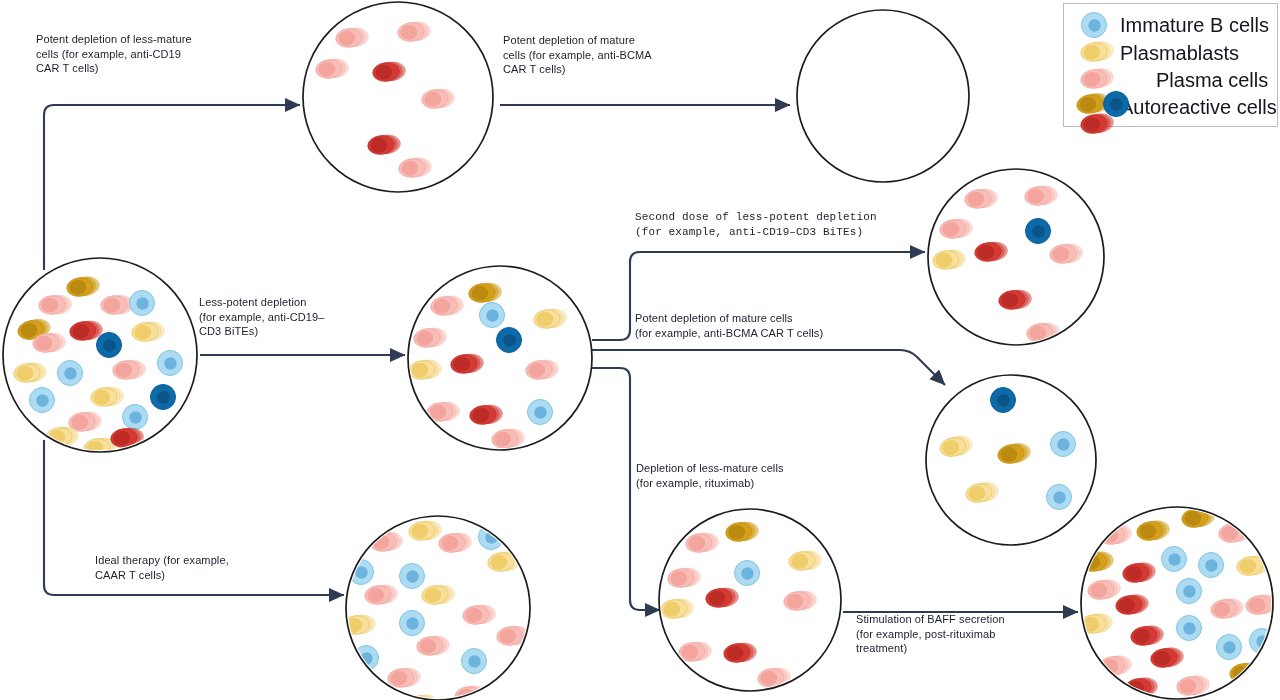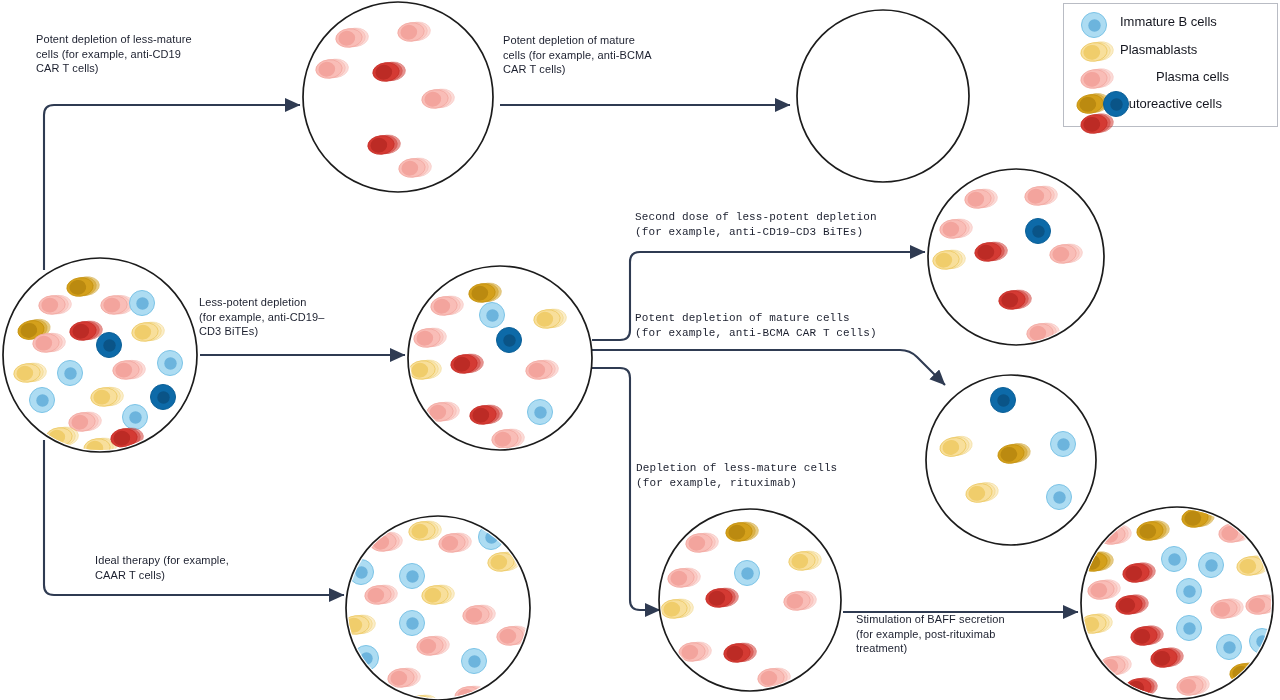--- a/index.html
+++ b/index.html
@@ -1,21 +1,21 @@
 <!DOCTYPE html>
 <html><head>
 <meta charset="utf-8">
 <style>
   html,body{margin:0;padding:0;background:#ffffff;}
   body{width:1280px;height:700px;position:relative;overflow:hidden;
        font-family:"Liberation Sans","DejaVu Sans",sans-serif;color:#1a1d2b;}
   #stage{position:absolute;inset:0;width:1280px;height:700px;}
   .lbl{position:absolute;font-size:11px;line-height:1.34;color:#1b1f2e;white-space:pre-line;letter-spacing:.01em;}
   .legend{position:absolute;left:1063px;top:3px;width:213px;height:122px;border:1px solid #b9bcc4;background:#fff;}
-  .legend .row{position:absolute;left:56px;font-size:13px;color:#14161f;line-height:1;}
+  .legend .row{position:absolute;left:56px;font-size:20px;color:#14161f;line-height:1;}
   .legend .swatch{position:absolute;}
   svg{position:absolute;left:0;top:0;overflow:visible;}
 </style>
 </head>
 <body>
 
 <div id="stage">
   <svg id="arrow-layer" width="1280" height="700">
     <defs>
       <marker id="ah" markerWidth="9" markerHeight="9" refX="7.2" refY="3.3" orient="auto">
@@ -723,23 +723,23 @@
 cells (for example, anti-CD19
 CAR T cells)</div>
   <div class="lbl" style="left:503px;top:33px;width:250px;">Potent depletion of mature
 cells (for example, anti-BCMA
 CAR T cells)</div>
   <div class="lbl" style="left:199px;top:295px;width:215px;">Less-potent depletion
 (for example, anti-CD19–
 CD3 BiTEs)</div>
   <div class="lbl" style="left:635px;top:210px;width:300px;font-family:Liberation Mono, monospace;">Second dose of less-potent depletion
 (for example, anti-CD19–CD3 BiTEs)</div>
-  <div class="lbl" style="left:635px;top:311px;width:310px;font-family:Liberation Mono, monospace;">Potent depletion of mature cells
+  <div class="lbl" style="left:635px;top:311px;width:310px;">Potent depletion of mature cells
 (for example, anti-BCMA CAR T cells)</div>
-  <div class="lbl" style="left:636px;top:461px;width:260px;font-family:Liberation Mono, monospace;">Depletion of less-mature cells
+  <div class="lbl" style="left:636px;top:461px;width:260px;">Depletion of less-mature cells
 (for example, rituximab)</div>
   <div class="lbl" style="left:95px;top:553px;width:220px;">Ideal therapy (for example,
 CAAR T cells)</div>
   <div class="lbl" style="left:856px;top:612px;width:250px;">Stimulation of BAFF secretion
 (for example, post-rituximab
 treatment)</div>
 
   <div class="legend">
     <div class="swatch" style="left:14px;top:8px;"></div>
     <div class="row" style="top:11px;">Immature B cells</div>

